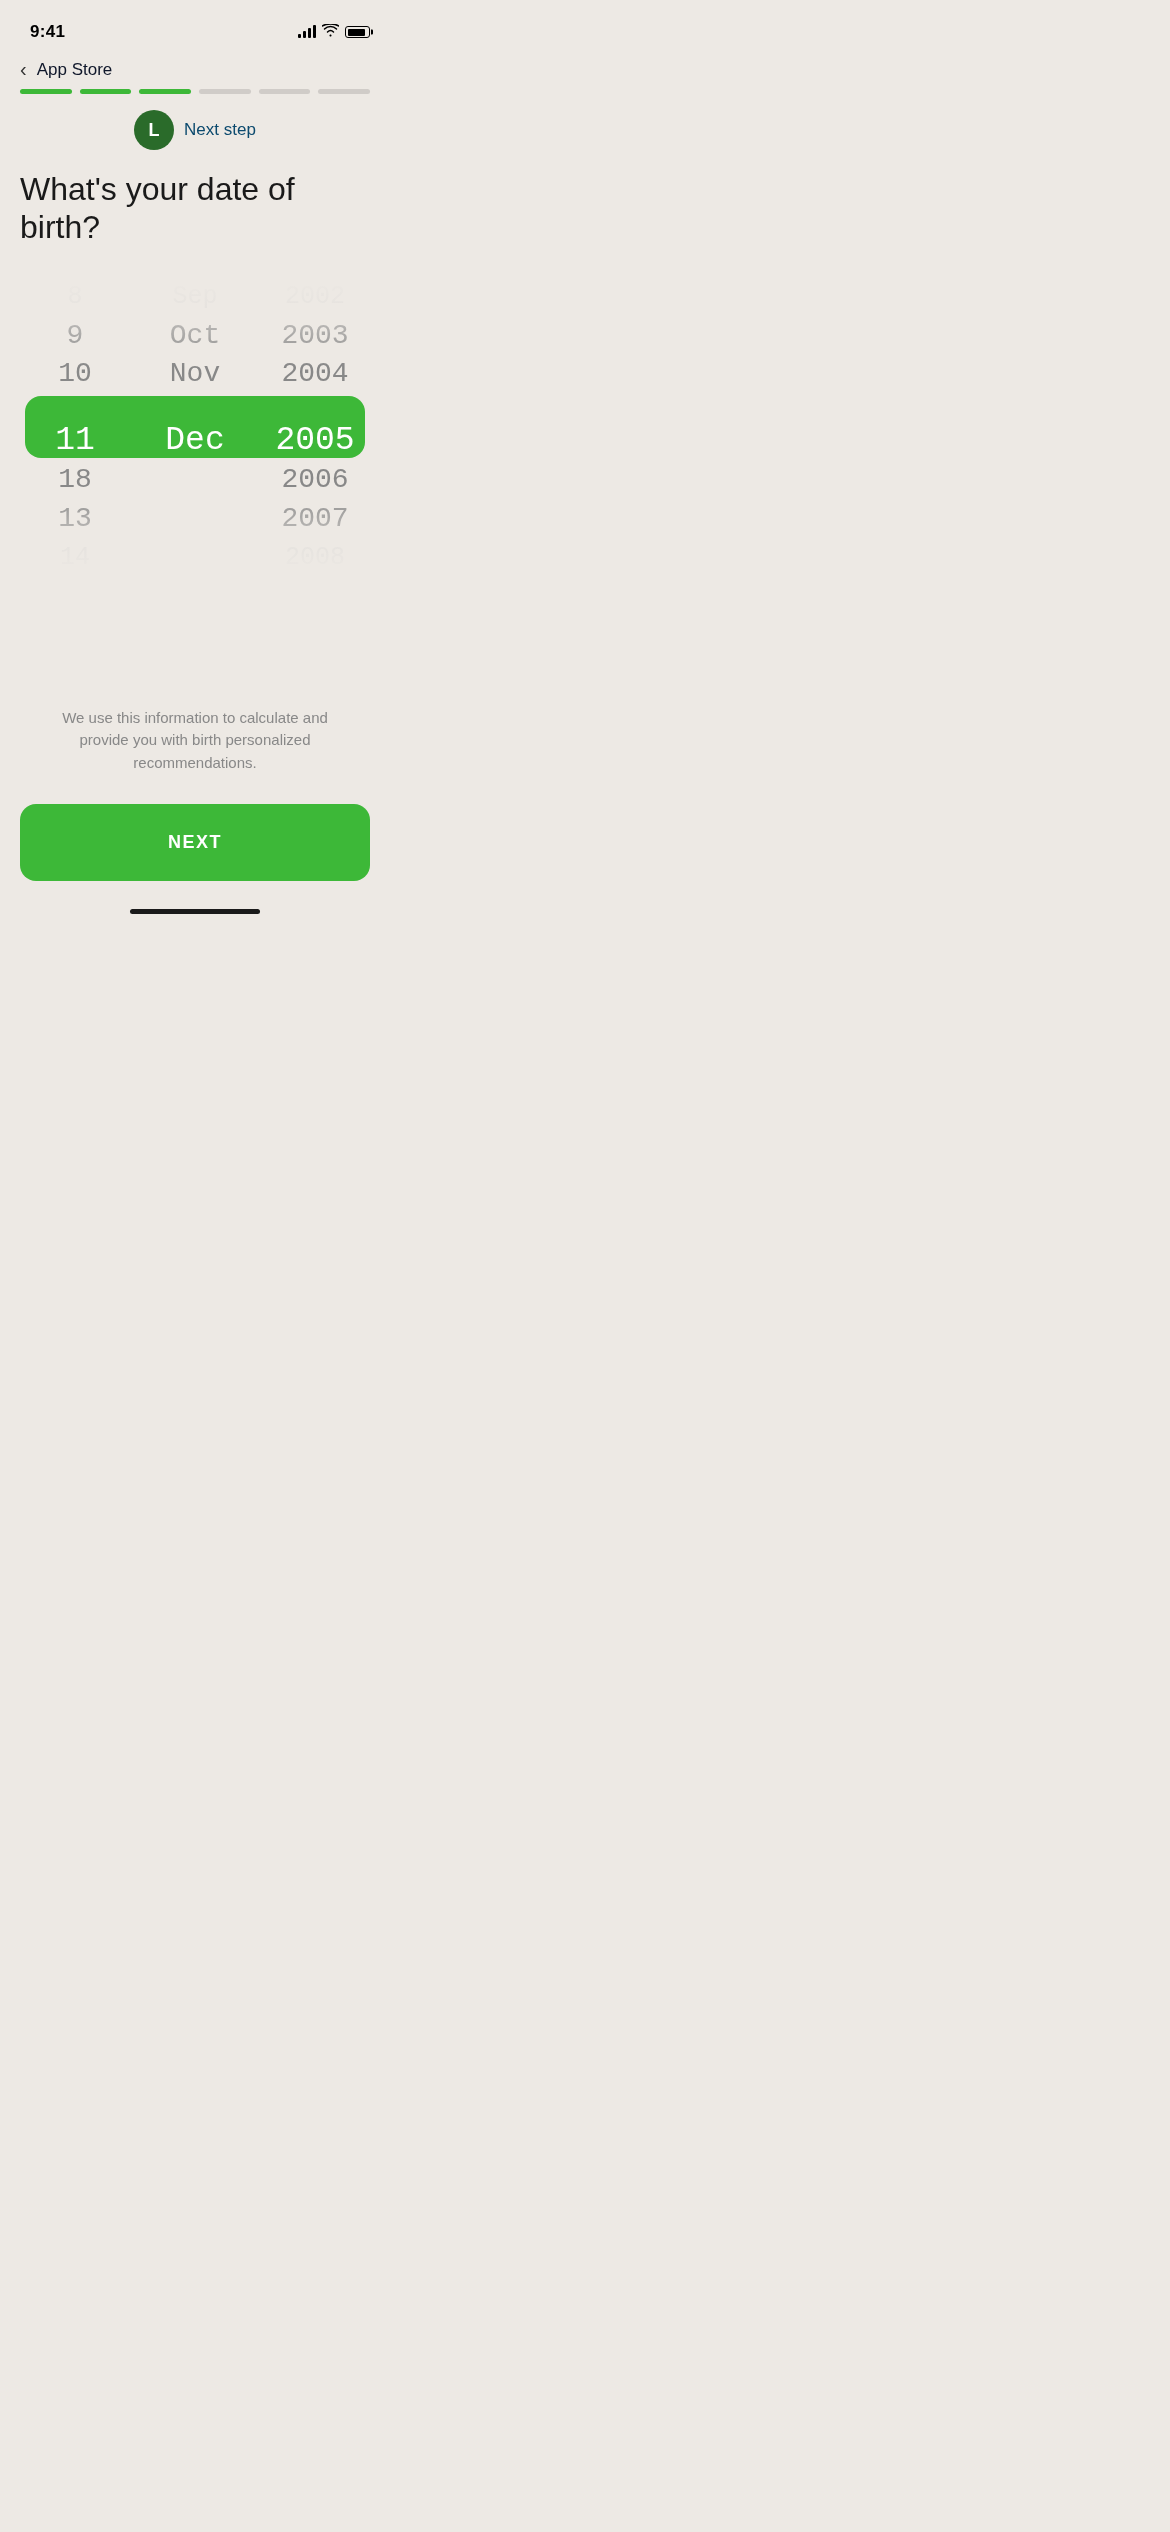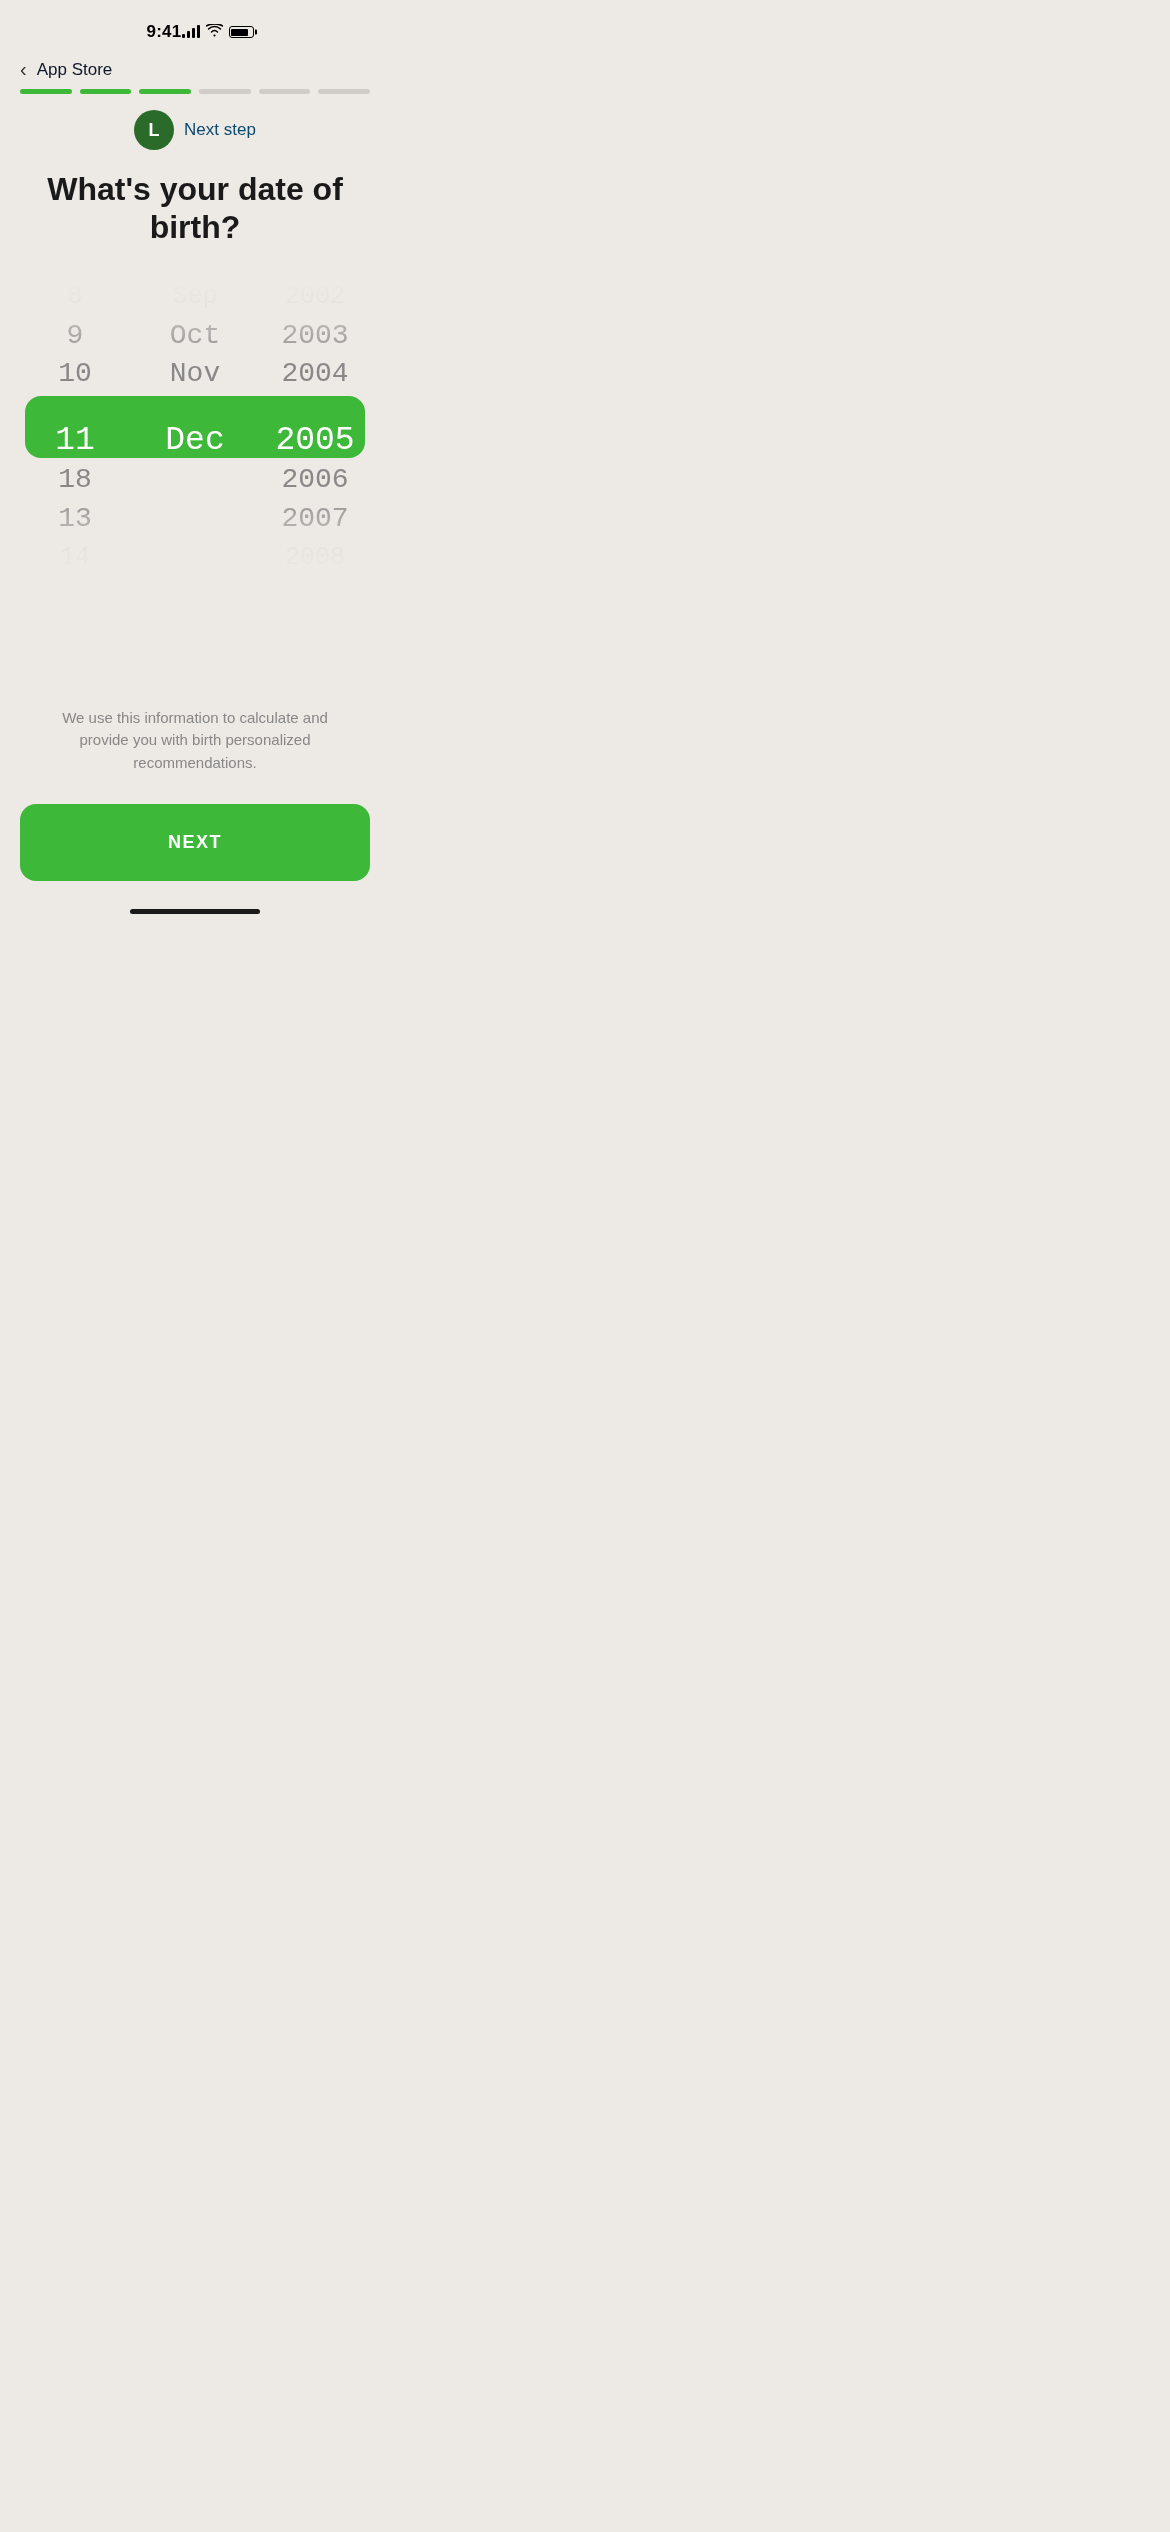--- a/index.html
+++ b/index.html
@@ -10,21 +10,21 @@
       min-height: 844px;
       background: #ede9e4;
       font-family: -apple-system, 'SF Pro Display', 'Helvetica Neue', sans-serif;
       overflow-x: hidden;
       position: relative;
     }
 
     
     .status-bar {
       display: flex;
-      justify-content: center;
+      justify-content: space-between;
       align-items: center;
       padding: 14px 20px 0 30px;
       height: 50px;
     }
 
     .status-time {
       font-size: 17px;
       font-weight: 600;
       color: #000;
       letter-spacing: 0.3px;
@@ -143,23 +143,23 @@
     }
 
     .step-label {
       font-size: 17px;
       color: #0c4a6e;
       font-weight: 400;
     }
 
     
     .question-title {
-      text-align: center;
+      text-align: left;
       font-size: 32px;
-      font-weight: 700;
+      font-weight: 400;
       color: #1a1a1a;
       padding: 0 20px;
       line-height: 1.2;
       margin-bottom: 30px;
     }
 
     
     .date-picker-container {
       position: relative;
       margin: 0 auto;

